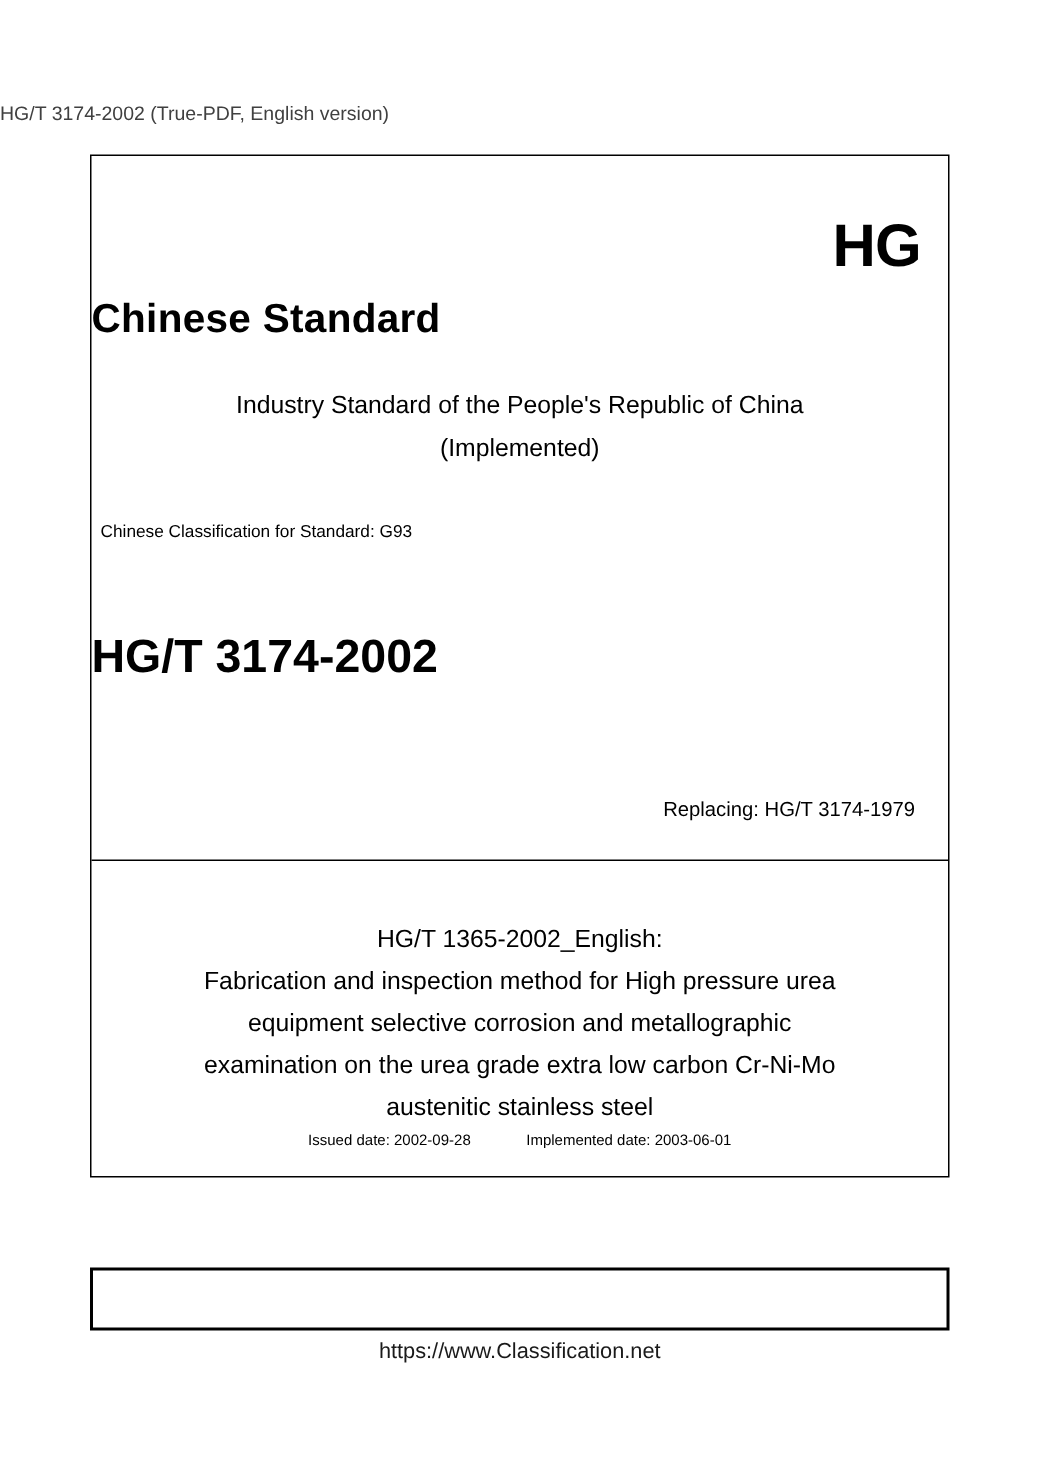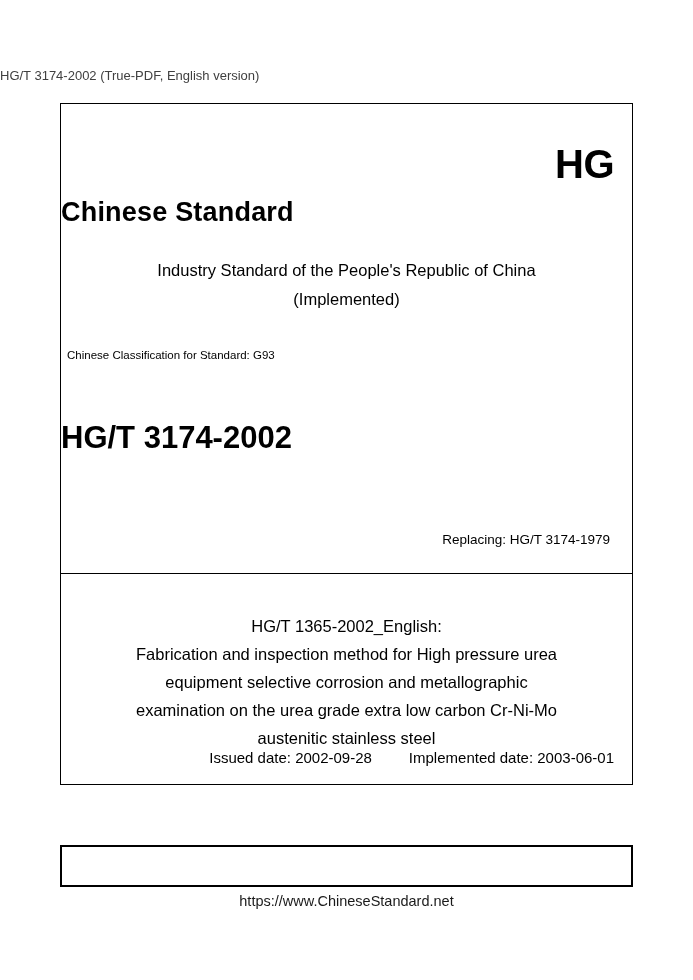--- a/index.html
+++ b/index.html
@@ -117,22 +117,22 @@
     box-sizing: border-box;
   }
   .dates {
     position: absolute;
     bottom: 16px;
     left: 0;
     width: 100%;
     box-sizing: border-box;
     padding: 0 18px;
     display: flex;
-    justify-content: flex-end;
-    font-size: 15px;
+    justify-content: center;
+    font-size: 10px;
     gap: 37px;
   }
   .bottom-bar {
     position: absolute;
     left: 60px;
     top: 845px;
     width: 573px;
     height: 42px;
     border: 2px solid #000;
     box-sizing: border-box;
@@ -179,15 +179,15 @@
       <div class="dates">
         <span>Issued date: 2002-09-28</span>
         <span>Implemented date: 2003-06-01</span>
       </div>
     </div>
 
   </div>
 
   <div class="bottom-bar"></div>
 
-  <div class="site-link">https://www.ChineseStandard.net</div>
+  <div class="site-link">https://www.Classification.net</div>
 
 </div>
 
 </body></html>

